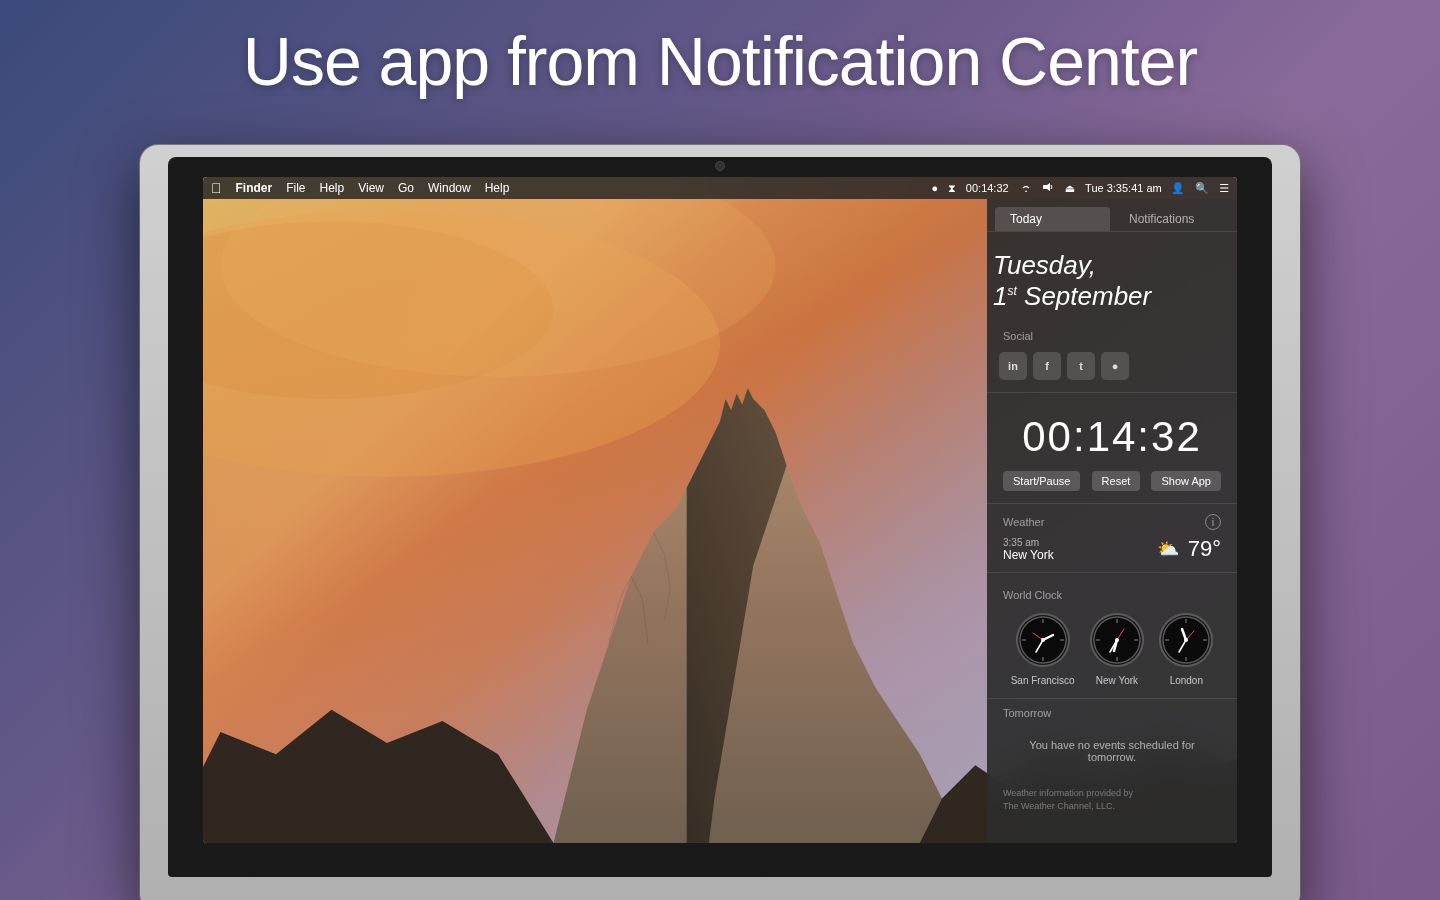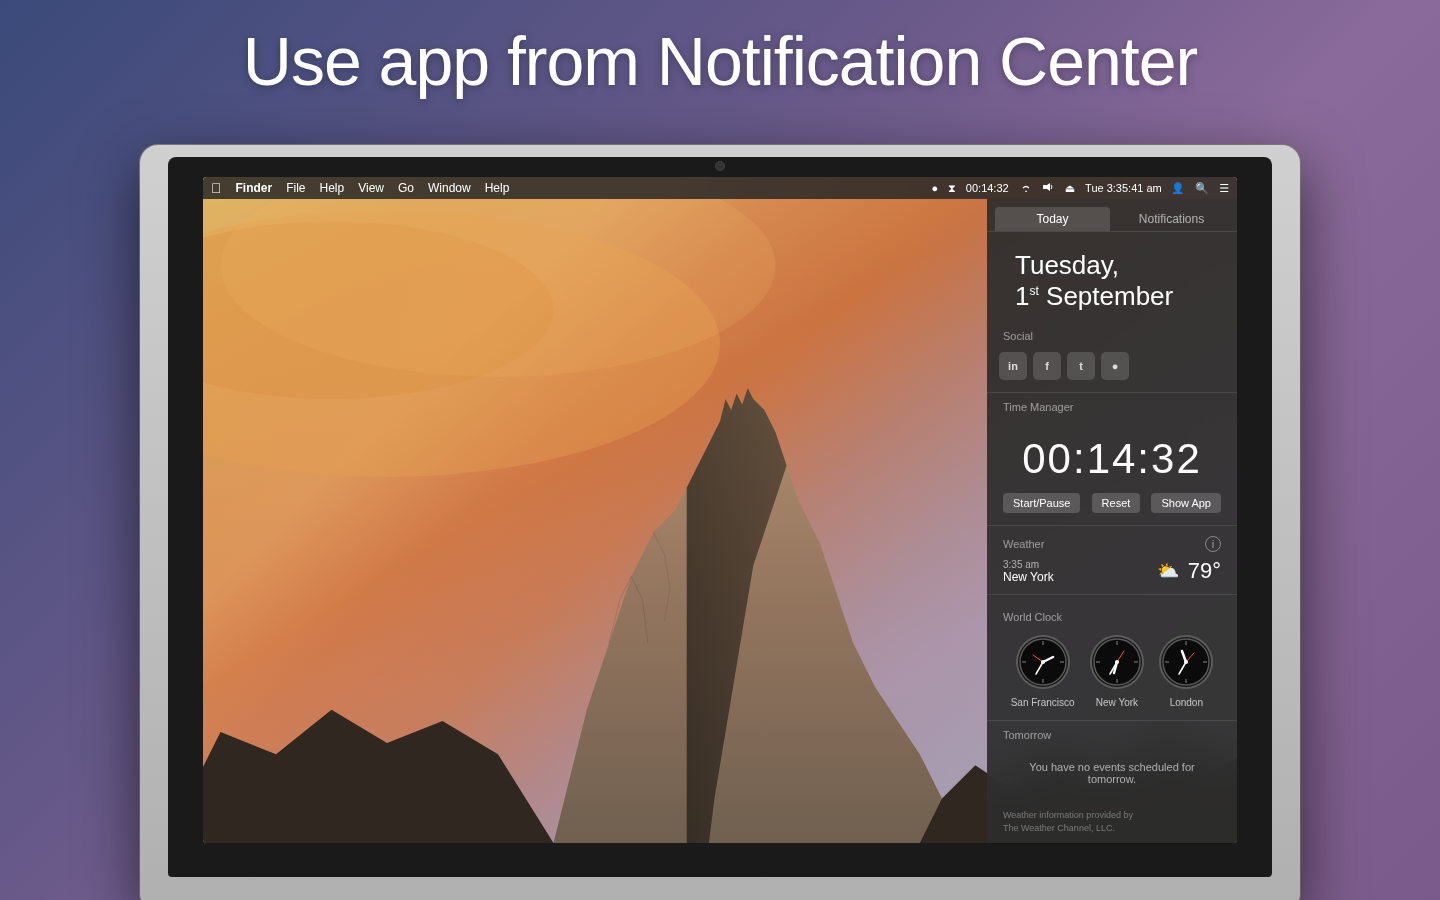--- a/index.html
+++ b/index.html
@@ -169,40 +169,41 @@
     
     .nc-tabs {
       display: flex;
       border-bottom: 1px solid rgba(255,255,255,0.1);
       padding: 8px 8px 0;
       gap: 4px;
     }
 
     .nc-tab {
       flex: 1;
-      padding: 5px 4px;
-      text-align: center;
+      padding: 5px 15px;
+      text-align: left;
       font-size: 12px;
       border-radius: 4px 4px 0 0;
       cursor: pointer;
     }
 
     .nc-tab.active {
       background: rgba(255,255,255,0.15);
       color: white;
     }
 
     .nc-tab.inactive {
       color: rgba(255,255,255,0.6);
     }
 
     
     .nc-date {
-      padding: 18px 28px 12px;
-      color: white;
+      padding: 18px 6px 12px;
+      color: white;
+      font-style: italic;
     }
 
     .nc-date-text {
       font-size: 26px;
       font-weight: 200;
       line-height: 1.2;
     }
 
     .nc-date-sup {
       font-size: 12px;
@@ -502,21 +503,20 @@
           <div class="nc-section-label">Social</div>
           <div class="nc-social">
             <div class="nc-social-btn">in</div>
             <div class="nc-social-btn">f</div>
             <div class="nc-social-btn">t</div>
             <div class="nc-social-btn">●</div>
           </div>
 
           <div class="nc-divider"></div>
 
-          <div class="nc-section-label">Time Manager</div>
           <div class="nc-timer-section">
             <div class="nc-timer-display">00:14:32</div>
             <div class="nc-timer-buttons">
               <button class="nc-timer-btn">Start/Pause</button>
               <button class="nc-timer-btn">Reset</button>
               <button class="nc-timer-btn">Show App</button>
             </div>
           </div>
 
           <div class="nc-divider"></div>

